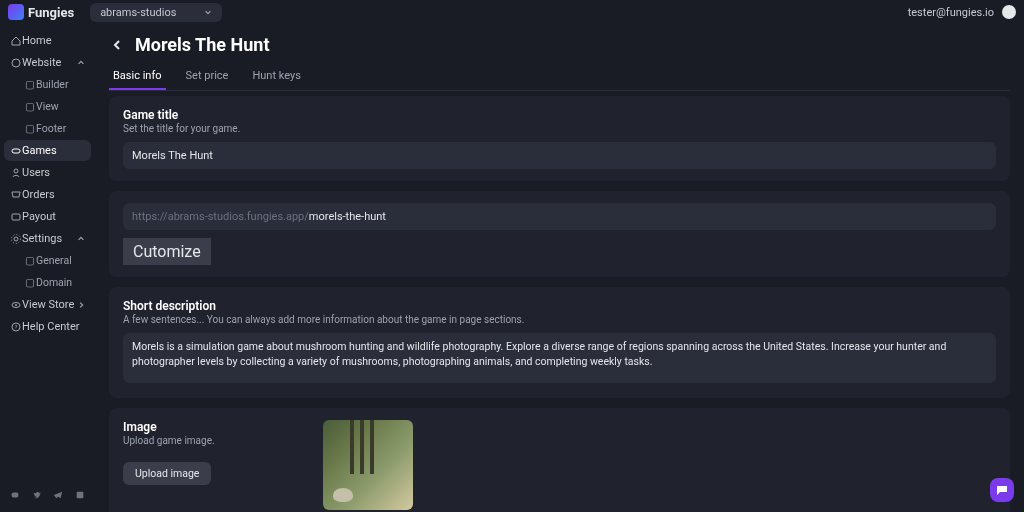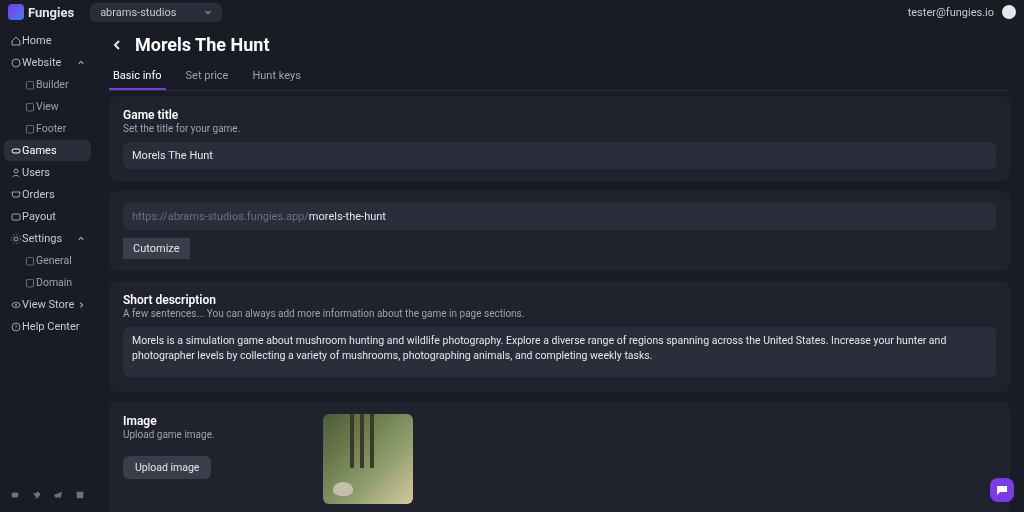--- a/index.html
+++ b/index.html
@@ -27,21 +27,21 @@
 .tabs { display: flex; gap: 16px; border-bottom: 1px solid #2a2d3a; margin-bottom: 5px; }
 .tab { padding: 6px 4px; font-size: 11px; color: #9ca3af; border-bottom: 2px solid transparent; cursor: pointer; }
 .tab.active { color: #fff; border-bottom-color: #7c3aed; }
 .card { background: #20222e; border-radius: 8px; padding: 12px 14px; margin-bottom: 10px; }
 .card-title { font-size: 12px; font-weight: 600; color: #fff; }
 .card-sub { font-size: 10px; color: #9ca3af; margin-top: 1px; margin-bottom: 8px; }
 .input { width: 100%; background: #2a2d3a; border: 1px solid #2a2d3a; border-radius: 6px; padding: 6px 8px; font-size: 11px; color: #e5e7eb; }
 .input.url { display: flex; align-items: flex-start; }
 .url-prefix { color: #6b7280; }
 .url-slug { color: #e5e7eb; }
-.btn-secondary { background: #3b3d4a; border-radius: 0; padding: 4px 10px; font-size: 11px; color: #e5e7eb; border: none; cursor: pointer; margin-top: 8px; }
+.btn-secondary { background: #3b3d4a; border-radius: 0; padding: 4px 10px; font-size: 16px; color: #e5e7eb; border: none; cursor: pointer; margin-top: 8px; }
 .textarea { width: 100%; min-height: 50px; background: #2a2d3a; border: 1px solid #2a2d3a; border-radius: 6px; padding: 6px 8px; font-size: 10.5px; color: #e5e7eb; resize: none; line-height: 1.4; }
 .image-section { display: flex; gap: 20px; }
 .image-left { width: 180px; display: flex; flex-direction: column; }
 .upload-btn { background: #3b3d4a; border-radius: 6px; padding: 5px 12px; font-size: 10.5px; color: #e5e7eb; border: none; cursor: pointer; width: fit-content; margin-top: 8px; }
 .game-image { width: 90px; height: 90px; border-radius: 6px; background: linear-gradient(135deg,#4a5d3a 0%,#6b7a4a 30%,#8a9a6a 60%,#d4c9a0 100%); position: relative; overflow: hidden; }
 .game-image::before { content:""; position:absolute; bottom:8px; left:10px; width:20px; height:14px; background:#c4bfa8; border-radius:50% 50% 40% 40%; }
 .game-image::after { content:""; position:absolute; top:0; left:30%; width:4px; height:60%; background:#3a3a2a; box-shadow: 10px 0 #3a3a2a, 20px 0 #3a3a2a; }
 .chat-bubble { position: fixed; bottom: 10px; right: 10px; width: 24px; height: 24px; border-radius: 8px; background: #7c3aed; display: flex; align-items: center; justify-content: center; }
 .chevron { width: 8px; height: 8px; }
 svg { display: block; }

